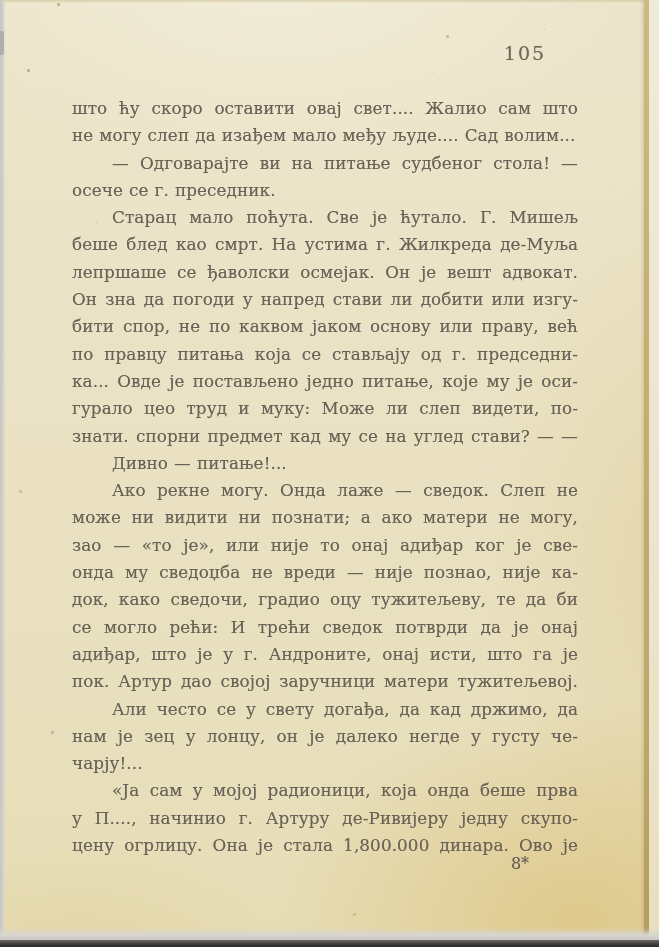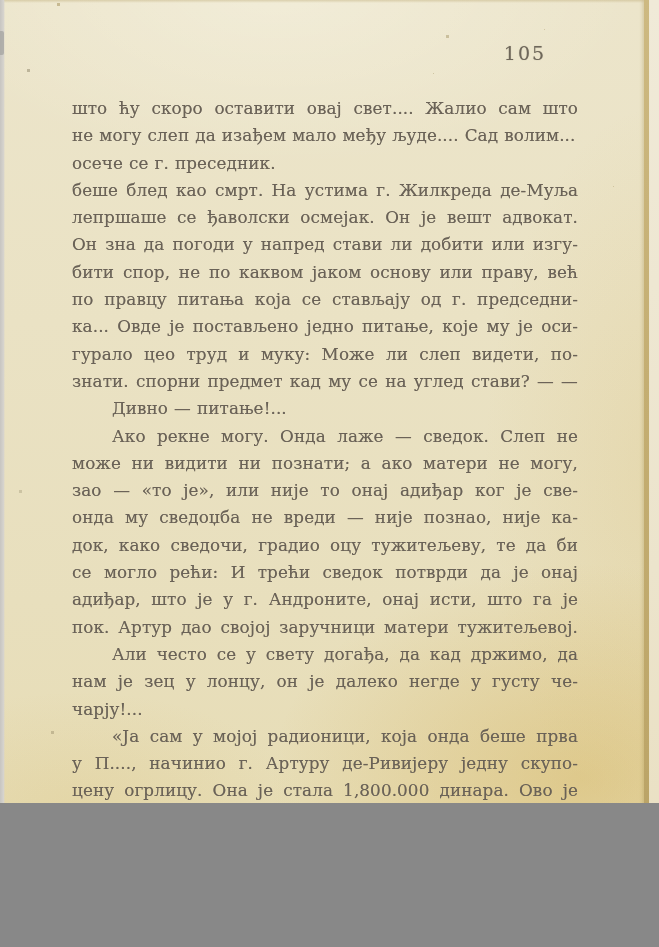--- a/index.html
+++ b/index.html
@@ -4,21 +4,21 @@
 <style>
   html, body {
     margin: 0;
     padding: 0;
     background: #888;
     font-family: "DejaVu Serif", serif;
   }
   .page {
     position: relative;
     width: 659px;
-    height: 803px;
+    height: 947px;
     overflow: hidden;
     background:
       radial-gradient(ellipse 430px 300px at 88% 97%, rgba(203,158,48,0.32), rgba(203,158,48,0) 72%),
       radial-gradient(ellipse 260px 520px at 101% 58%, rgba(208,172,78,0.16), rgba(208,172,78,0) 70%),
       radial-gradient(ellipse 300px 160px at 12% 101%, rgba(205,168,70,0.14), rgba(205,168,70,0) 75%),
       radial-gradient(ellipse 520px 260px at 42% -2%, rgba(255,255,248,0.30), rgba(255,255,248,0) 70%),
       linear-gradient(180deg, #ece5cb 0%, var(--paper) 40%, #e8dfbd 75%, #e7ddb6 100%);
   }
   
   .edge-left {
@@ -117,21 +117,23 @@
   <div class="edge-right-line"></div>
   <div class="edge-bottom"></div>
   <div class="edge-bottom-dark"></div>
   <div class="specks"></div>
 
   <div class="page-number">105</div>
 
   <div class="text-block">
       <div class="line">што ћу скоро оставити овај свет.... Жалио сам што</div>
       <div class="line last">не могу слеп да изађем мало међу људе.... Сад волим...</div>
+      <div class="line indent">— Одговарајте ви на питање судбеног стола! —</div>
       <div class="line last">осече се г. преседник.</div>
+      <div class="line indent">Старац мало поћута. Све је ћутало. Г. Мишељ</div>
       <div class="line">беше блед као смрт. На устима г. Жилкреда де-Муља</div>
       <div class="line">лепршаше се ђаволски осмејак. Он је вешт адвокат.</div>
       <div class="line">Он зна да погоди у напред стави ли добити или изгу-</div>
       <div class="line">бити спор, не по каквом јаком основу или праву, већ</div>
       <div class="line">по правцу питања која се стављају од г. председни-</div>
       <div class="line">ка... Овде је постављено једно питање, које му је оси-</div>
       <div class="line">гурало цео труд и муку: Може ли слеп видети, по-</div>
       <div class="line">знати. спорни предмет кад му се на углед стави? — —</div>
       <div class="line indent last">Дивно — питање!...</div>
       <div class="line indent">Ако рекне могу. Онда лаже — сведок. Слеп не</div>

